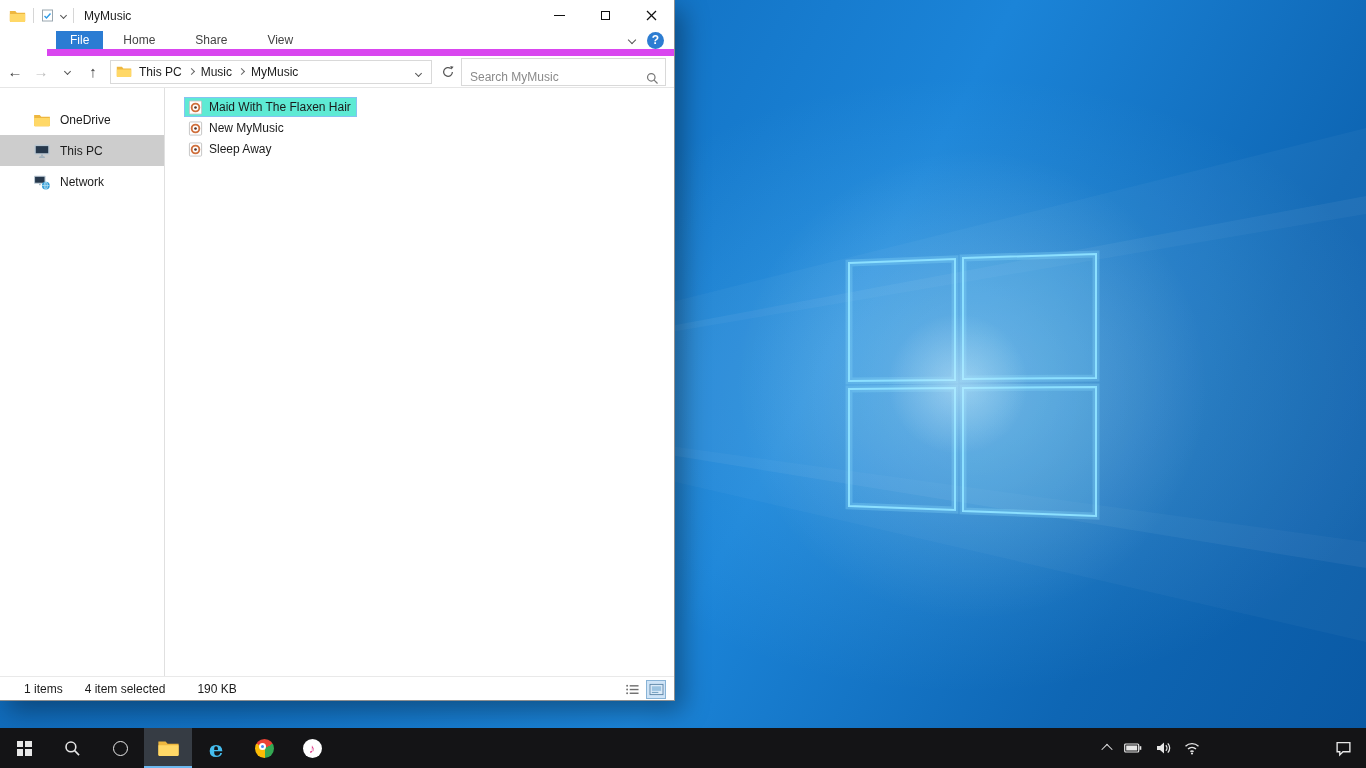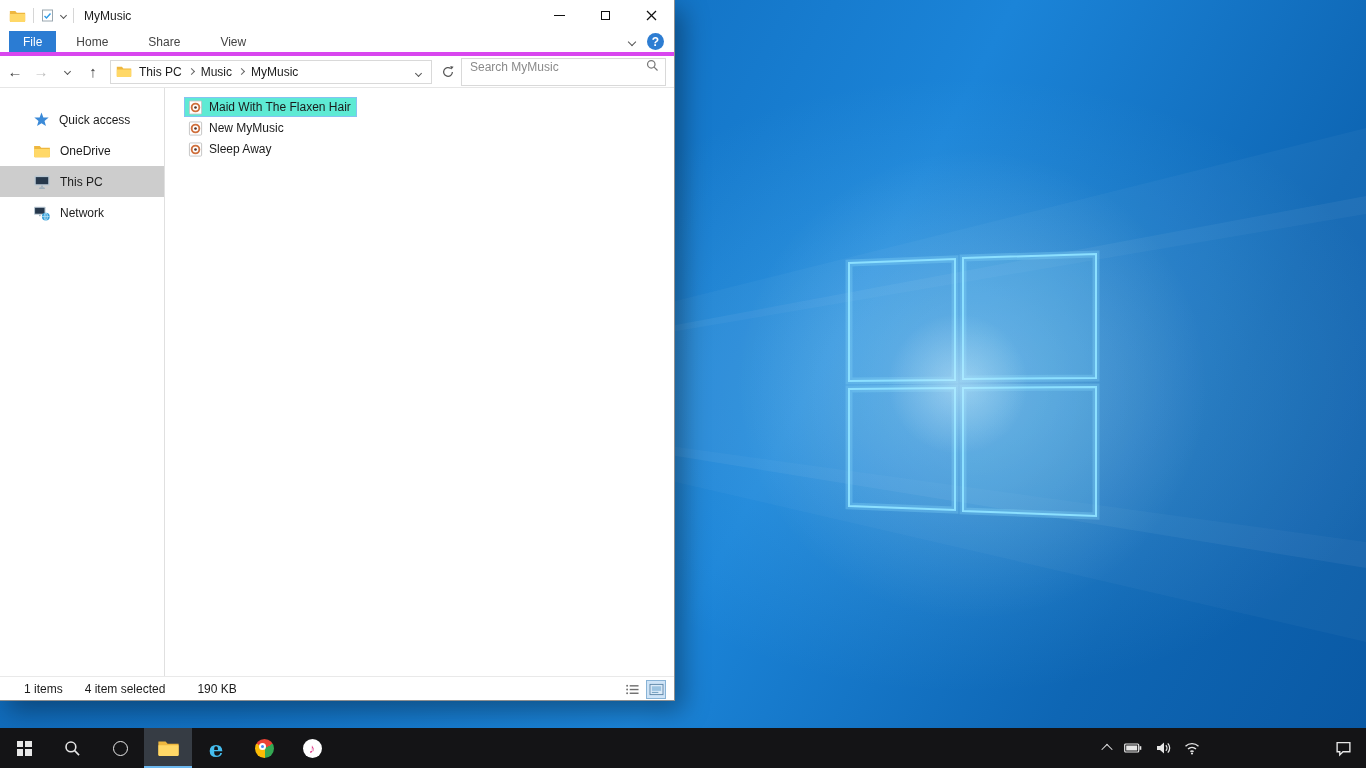--- a/index.html
+++ b/index.html
@@ -26,38 +26,38 @@
   .cap-group { margin-left:auto; display:flex; height:31px; }
   .cap { width:46px; height:31px; display:flex; align-items:center; justify-content:center; }
   .glyph-min { width:11px; height:1px; background:#111; }
   .glyph-max { width:9px; height:9px; border:1px solid #111; }
 
   .chev { display:inline-block; width:6px; height:6px; border-right:1.3px solid #555;
     border-bottom:1.3px solid #555; transform:rotate(45deg); }
   .chev.right { transform:rotate(-45deg); width:5px; height:5px; border-color:#666; }
   .chev.tiny { width:5px; height:5px; }
 
-  .ribbon { height:25px; display:flex; align-items:stretch; border-bottom:4px solid #d946ef; }
+  .ribbon { height:25px; display:flex; align-items:stretch; border-bottom:7px solid #d946ef;margin-left:47px; }
   .tab { display:flex; align-items:center; padding:0 20px; color:#444; }
   .tab.file { background:#2b7cd3; color:#fff; padding:0 14px; margin-left:9px; }
   .ribbon-right { margin-left:auto; display:flex; align-items:center; gap:12px; padding-right:10px; }
   .help-btn { width:17px; height:17px; border-radius:50%; background:#2d7dd2; color:#fff;
     font-size:12px; font-weight:bold; display:flex; align-items:center; justify-content:center; }
 
   .addressbar { height:32px; display:flex; align-items:center; padding:0 8px 0 2px;
     border-bottom:1px solid #e6e6e6; }
   .navbtn { width:26px; height:26px; display:flex; align-items:center; justify-content:center;
     font-size:15px; color:#3b3b3b; }
   .navbtn.disabled { color:#bdbdbd; }
   .addressbox { flex:1; height:24px; border:1px solid #d9d9d9; display:flex; align-items:center;
     margin:0 3px 0 4px; padding:0 6px 0 5px; gap:6px; background:#fff; }
   .crumb { color:#1b1b1b; padding:0 1px; }
   .addr-dd { margin-left:auto; padding:0 4px; }
   .refreshbtn { width:26px; height:24px; display:flex; align-items:center; justify-content:center; color:#555; }
-  .searchbox { width:205px; height:28px; border:1px solid #d9d9d9; display:flex; align-items:flex-start;
+  .searchbox { width:205px; height:28px; border:1px solid #d9d9d9; display:flex; align-items:flex-end;
     padding:0 6px; gap:16px; background:#fff; }
   .searchbox input { flex:1; border:none; outline:none; font-size:12px; color:#444;
     font-family:"Liberation Sans","DejaVu Sans",sans-serif; min-width:0; background:transparent; }
   .searchbox input::placeholder { color:#8a8a8a; }
   .search-ico { color:#777; }
 
   .body { display:flex; height:588px; }
   .sidebar { width:165px; border-right:1px solid #e0e0e0; padding-top:16px; }
   .side-item { height:31px; display:flex; align-items:center; gap:9px; padding-left:33px; }
   .side-item.selected { background:#cdcdcd; }
@@ -290,26 +290,20 @@
       <span class="search-ico">
         <svg class="ico" width="13" height="13">
             <use href="#sym-search"></use>
           </svg>
       </span>
     </div>
   </div>
 
   <div class="body">
     <div class="sidebar">
-      <div class="side-item">
-        <svg class="ico" width="17" height="17">
-            <use href="#sym-star"></use>
-          </svg>
-        <span>Quick access</span>
-      </div>
       <div class="side-item">
         <svg class="ico" width="18" height="14">
             <use href="#sym-folder"></use>
           </svg>
         <span>OneDrive</span>
       </div>
       <div class="side-item selected">
         <svg class="ico" width="18" height="16">
             <use href="#sym-monitor"></use>
           </svg>

